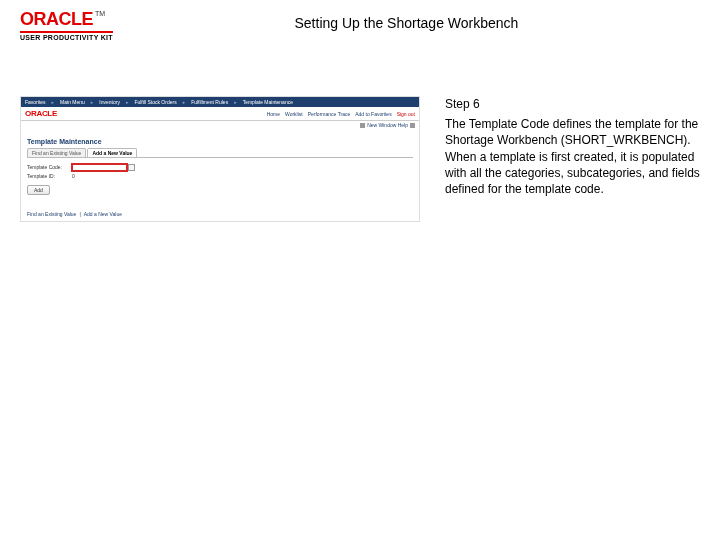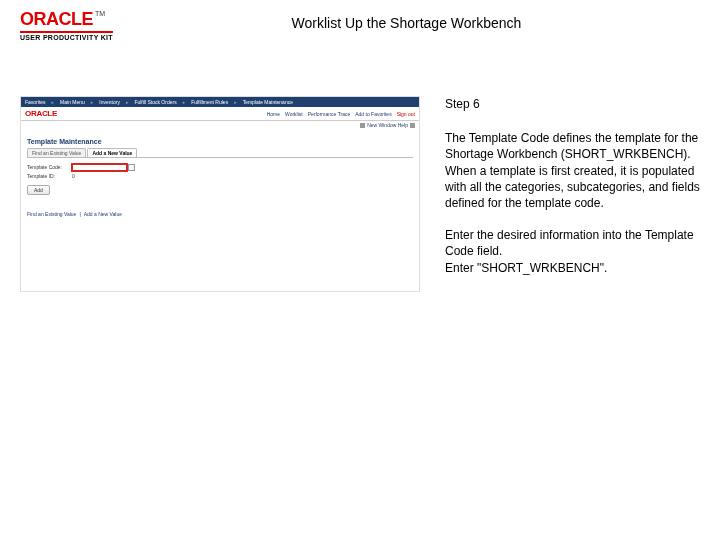--- a/index.html
+++ b/index.html
@@ -176,35 +176,35 @@
   }
 
   
   .instr {
     flex: 1;
     padding-left: 25px;
     font-size: 12px;
     color: #000;
     line-height: 1.35;
   }
-  .step-label { margin-bottom: 18px; }
+  .step-label { margin-bottom: 4px; }
   .para { margin-bottom: 16px; }
   .b { font-weight: normal; }
 </style>
 </head>
 <body>
 
 <div class="header">
   <div class="logo-block">
     <div>
       <span class="oracle-logo">ORACLE</span><span class="oracle-tm">TM</span>
     </div>
     <div class="upk-label">USER PRODUCTIVITY KIT</div>
   </div>
-  <div class="title">Worklist Up the Shortage Workbench</div>
+  <div class="title">Setting Up the Shortage Workbench</div>
 </div>
 
 <div class="content">
 
   <div class="app">
     <div class="app-topbar">
       <span>Favorites</span>
         <span class="sep">▸</span>
       <span>Main Menu</span>
         <span class="sep">▸</span>
@@ -262,19 +262,15 @@
     </div>
   </div>
 
   <div class="instr">
     <div class="step-label">Step 6</div>
 
     <div class="para">
       <span>The </span><span class="b">Template Code</span><span> defines the template for the Shortage Workbench (SHORT_WRKBENCH). When a template is first created, it is populated with all the categories, subcategories, and fields defined for the template code.</span>
     </div>
 
-    <div class="para">
-      <span>Enter the desired information into the </span><span class="b">Template Code</span><span> field.</span><br>
-      <span>Enter "</span><span class="b">SHORT_WRKBENCH</span><span>".</span>
-    </div>
   </div>
 
 </div>
 
 </body></html>

